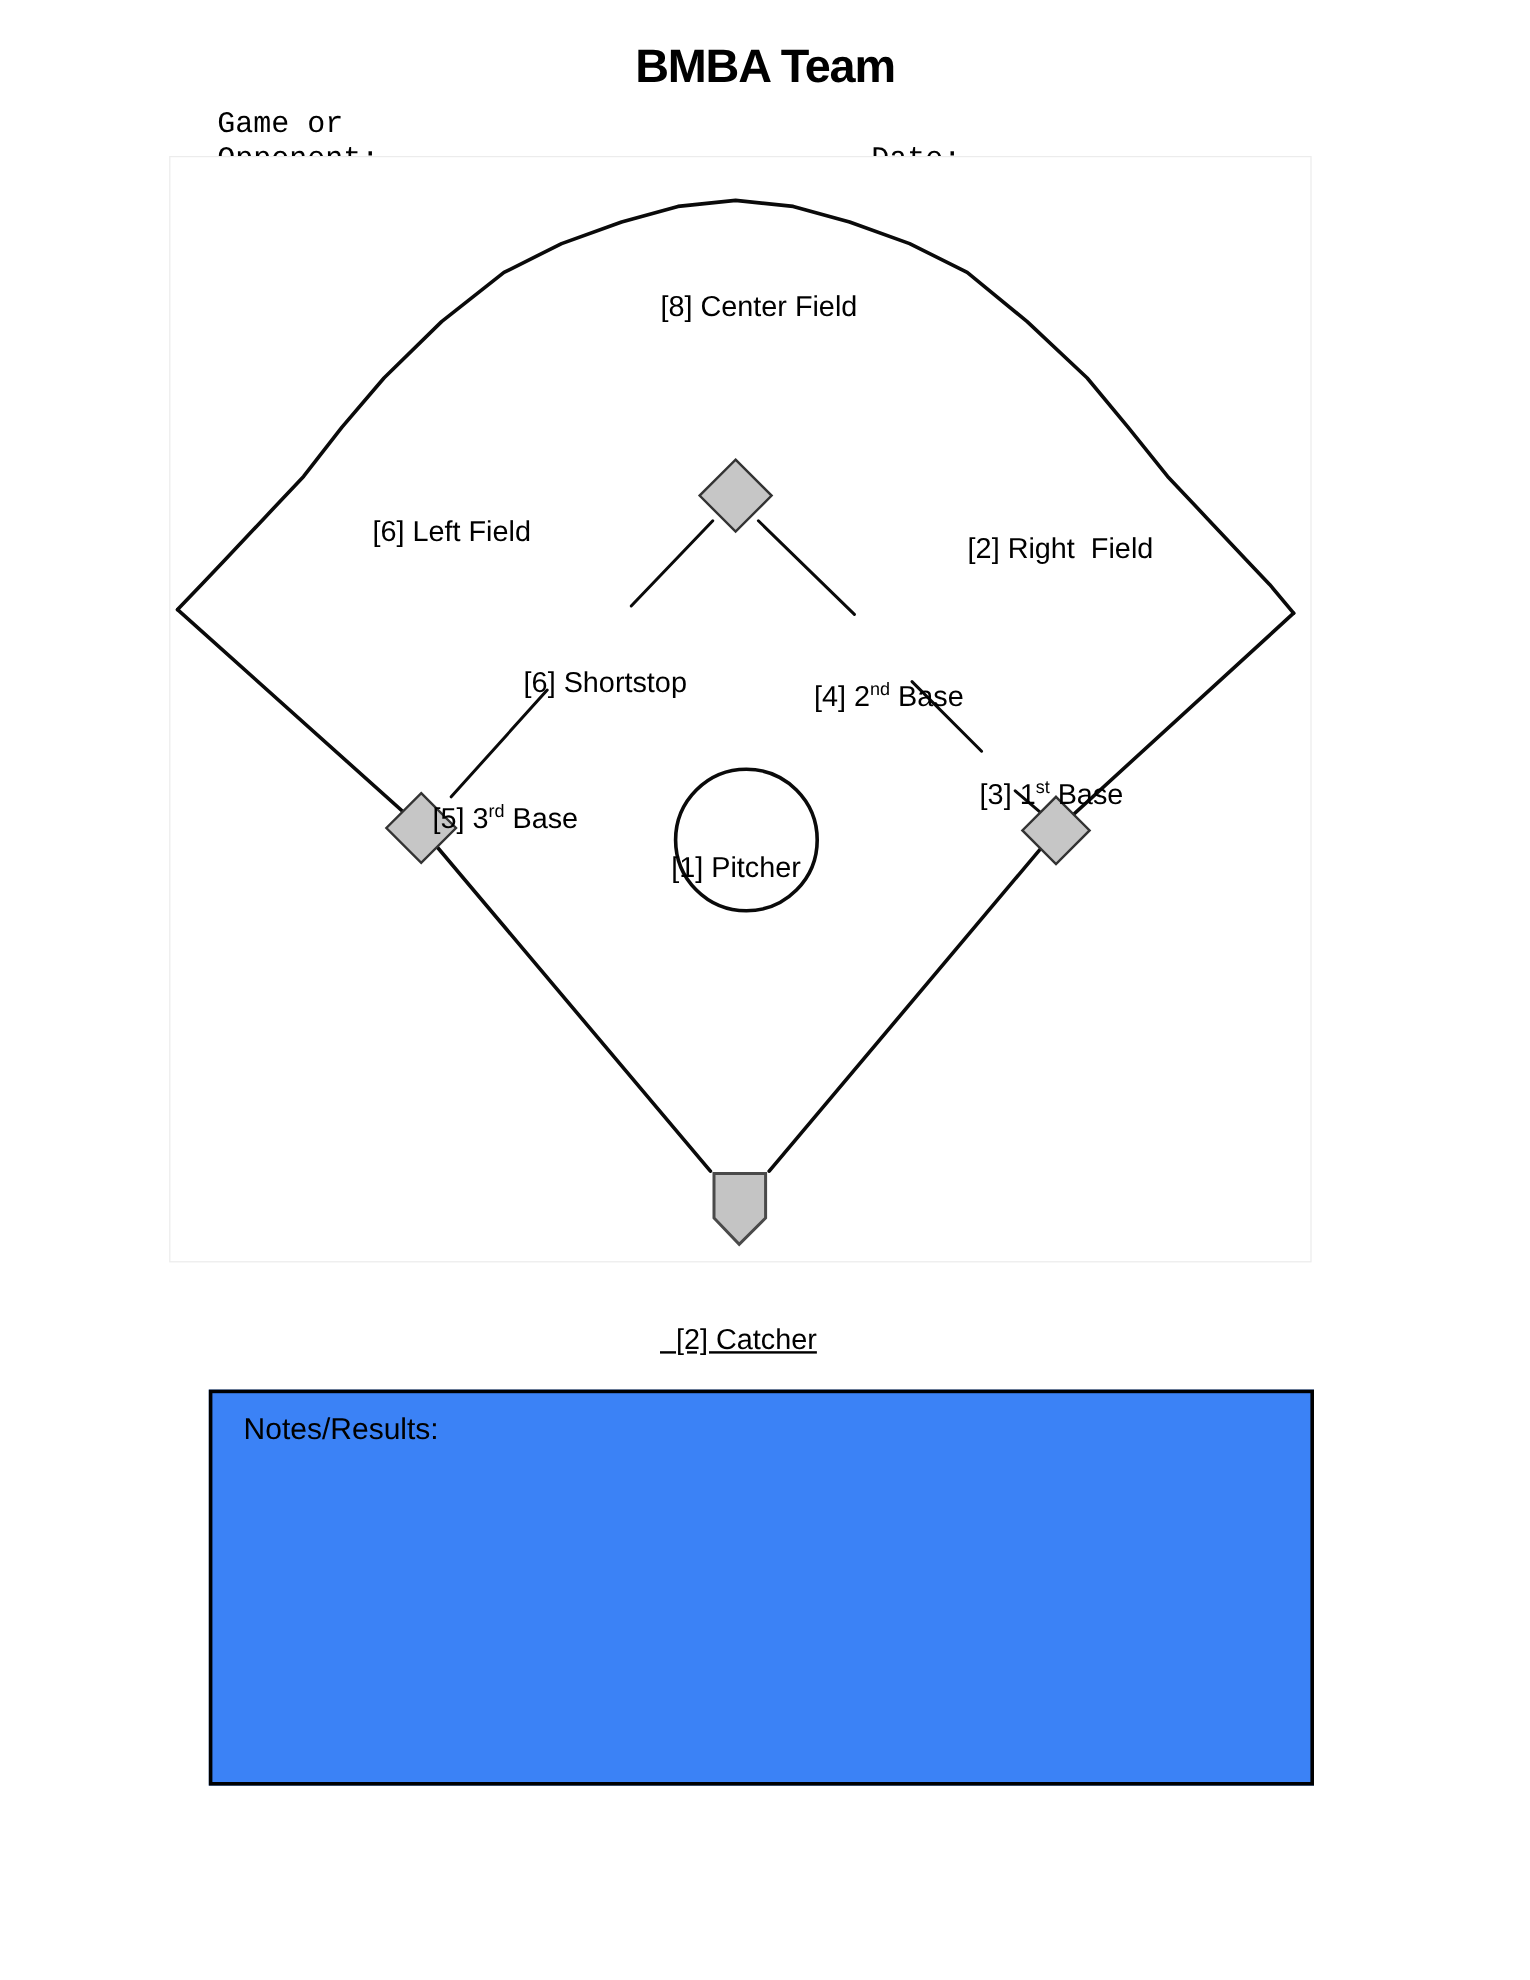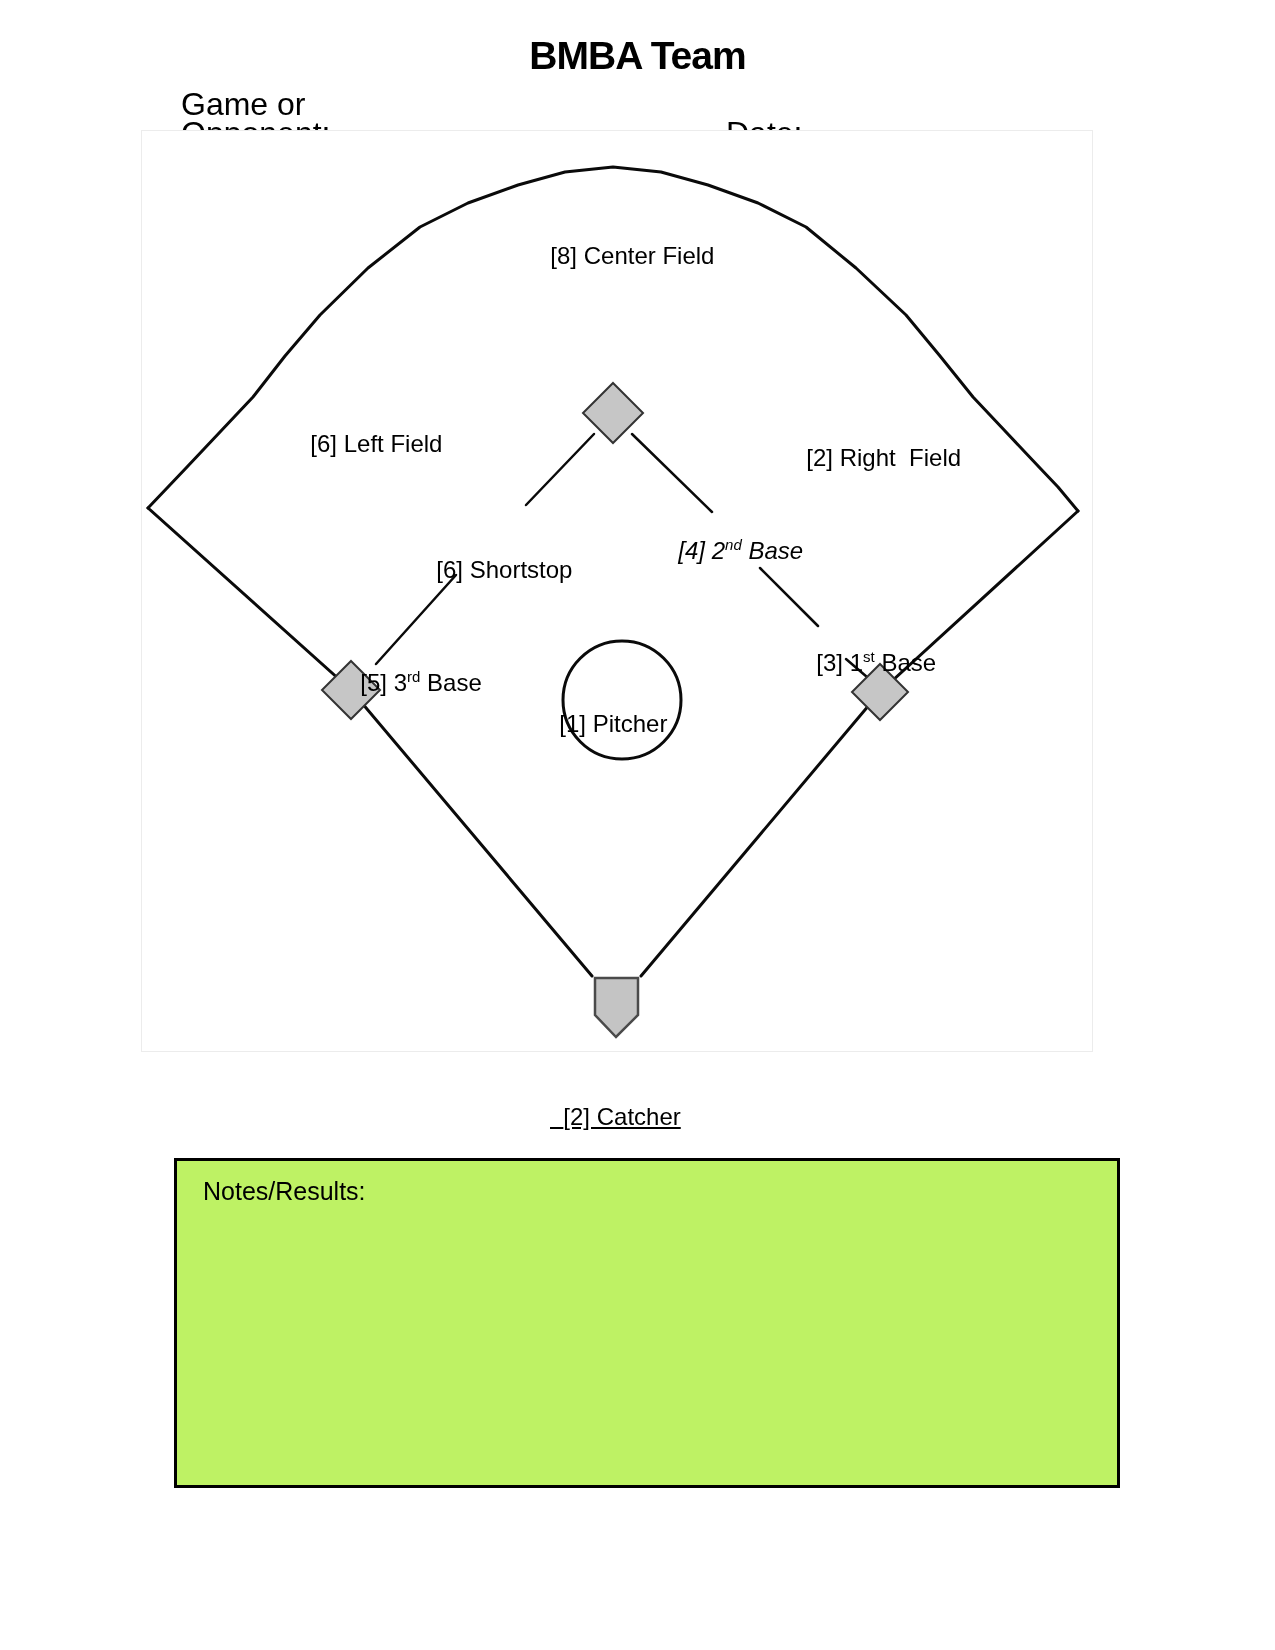--- a/index.html
+++ b/index.html
@@ -4,34 +4,34 @@
 <style>
   html,body{margin:0;padding:0;}
   body{
     width:1275px;height:1650px;position:relative;background:#ffffff;
     font-family:"Liberation Sans", sans-serif;color:#000;overflow:hidden;
   }
   .title{
     position:absolute;left:0;right:0;top:36px;text-align:center;
     font-size:39px;font-weight:bold;letter-spacing:-1px;line-height:1;
   }
-  .formtext{position:absolute;font-size:32px;line-height:28px;white-space:pre;}
+  .formtext{position:absolute;font-size:25px;line-height:28px;white-space:pre;font-family:Liberation Mono, monospace;}
   .blank{position:absolute;height:25px;border-bottom:2px solid #000;}
   .field-area{
     position:absolute;left:141px;top:130px;width:950px;height:920px;
     border:1px solid #ececec;background:#fff;
   }
   svg.fieldsvg{position:absolute;left:0;top:0;width:1275px;height:1650px;}
   .pos{
     position:absolute;font-size:24px;line-height:28px;white-space:pre;
   }
   .pos sup{font-size:15px;line-height:0;}
   .notes-box{
     position:absolute;left:174px;top:1158px;width:915px;height:324px;
-    border:3px solid #000;background:#bef264;padding-left:25px;
+    border:3px solid #000;background:#3b82f6;
   }
   .notes-label{position:absolute;left:26px;top:16px;font-size:25px;}
 </style>
 </head>
 <body>
 
 <div class="title">BMBA Team</div>
 
 <div class="formtext" style="left:181px;top:90px;">Game or</div>
 <div class="formtext" style="left:181px;top:119px;">Opponent:</div>
@@ -74,21 +74,21 @@
 </div>
 
 <div class="pos" style="left:793px;top:416px;">
   <span>[2] Right  Field</span><sup></sup><span></span>
 </div>
 
 <div class="pos" style="left:423px;top:528px;">
   <span>[6] Shortstop</span><sup></sup><span></span>
 </div>
 
-<div class="pos" style="left:665px;top:509px;font-style:italic;">
+<div class="pos" style="left:665px;top:539px;">
   <span>[4] 2</span><sup>nd</sup><span> Base</span>
 </div>
 
 <div class="pos" style="left:347px;top:641px;">
   <span>[5] 3</span><sup>rd</sup><span> Base</span>
 </div>
 
 <div class="pos" style="left:803px;top:621px;">
   <span>[3] 1</span><sup>st</sup><span> Base</span>
 </div>

